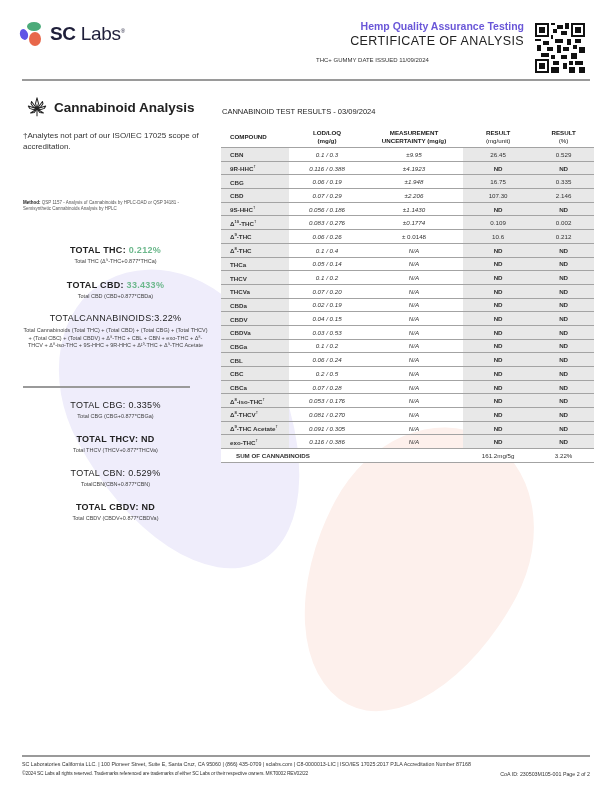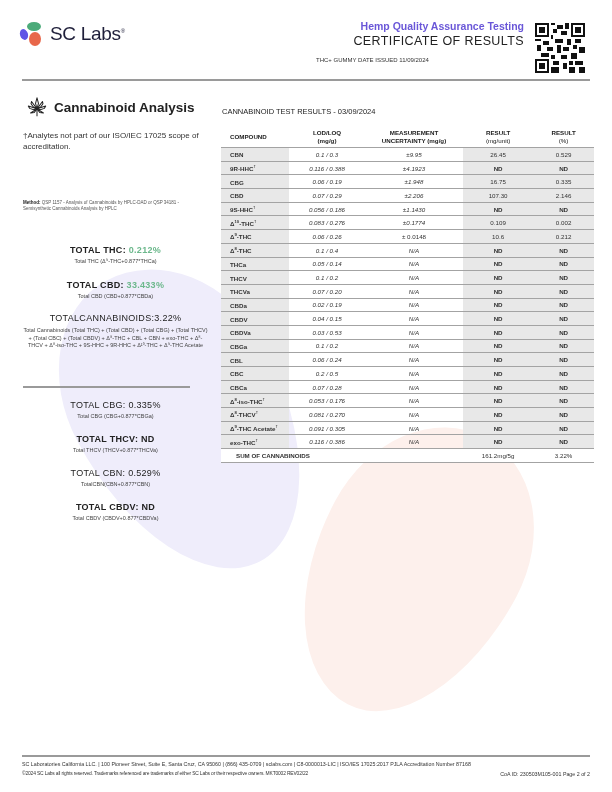--- a/index.html
+++ b/index.html
@@ -13,21 +13,21 @@
   .layer { position: absolute; z-index: 1; }
 
   
   .logo { left: 20px; top: 22px; display: flex; align-items: center; }
   .logo-mark { position: relative; width: 24px; height: 24px; margin-right: 6px; }
   .logo-mark span { position: absolute; border-radius: 50%; }
   .dot-green { left: 7px; top: 0; width: 14px; height: 9px; background: #4cab7a; }
   .dot-purple { left: 0; top: 7px; width: 8px; height: 11px; background: #6155e6; transform: rotate(-18deg); }
   .dot-orange { left: 9px; top: 10px; width: 12px; height: 14px; background: #e8674a; }
   .logo-text { font-size: 19px; color: #1f1f3a; letter-spacing: -0.3px; }
-  .logo-text b { font-weight: 400; }
+  .logo-text b { font-weight: 700; }
   .logo-text sup { font-size: 6px; vertical-align: super; }
 
   .hdr-sub { right: 88px; top: 20px; font-size: 10.5px; font-weight: 700; color: #6a57d8; text-align: center; }
   .hdr-title { right: 88px; top: 34px; font-size: 12.5px; letter-spacing: 0.4px; color: #222; text-align: right; }
   .hdr-issued { left: 316px; top: 57px; font-size: 6px; color: #333; }
   .qr { left: 535px; top: 22px; width: 50px; height: 52px; background: #fff; }
   .qr svg { width: 100%; height: 100%; }
   .hdr-rule { left: 22px; top: 79px; width: 568px; height: 1.5px; background: #9a9a9a; }
 
   
@@ -80,21 +80,21 @@
 
 <div class="layer logo">
   <div class="logo-mark">
     <span class="dot-green"></span>
       <span class="dot-purple"></span>
       <span class="dot-orange"></span>
   </div>
   <div class="logo-text"><b>SC</b> <span>Labs</span><sup>®</sup></div>
 </div>
 <div class="layer hdr-sub">Hemp Quality Assurance Testing</div>
-<div class="layer hdr-title">CERTIFICATE OF RESULTS</div>
+<div class="layer hdr-title">CERTIFICATE OF ANALYSIS</div>
 <div class="layer hdr-issued">THC+ GUMMY DATE ISSUED 11/09/2024</div>
 <div class="layer qr">
   <svg viewBox="0 0 25 25" shape-rendering="crispEdges">
     <rect x="0" y="0" width="7" height="7" fill="#111"></rect>
       <rect x="1" y="1" width="5" height="5" fill="#fff"></rect>
       <rect x="2" y="2" width="3" height="3" fill="#111"></rect>
     <rect x="18" y="0" width="7" height="7" fill="#111"></rect>
       <rect x="19" y="1" width="5" height="5" fill="#fff"></rect>
       <rect x="20" y="2" width="3" height="3" fill="#111"></rect>
     <rect x="0" y="18" width="7" height="7" fill="#111"></rect>

